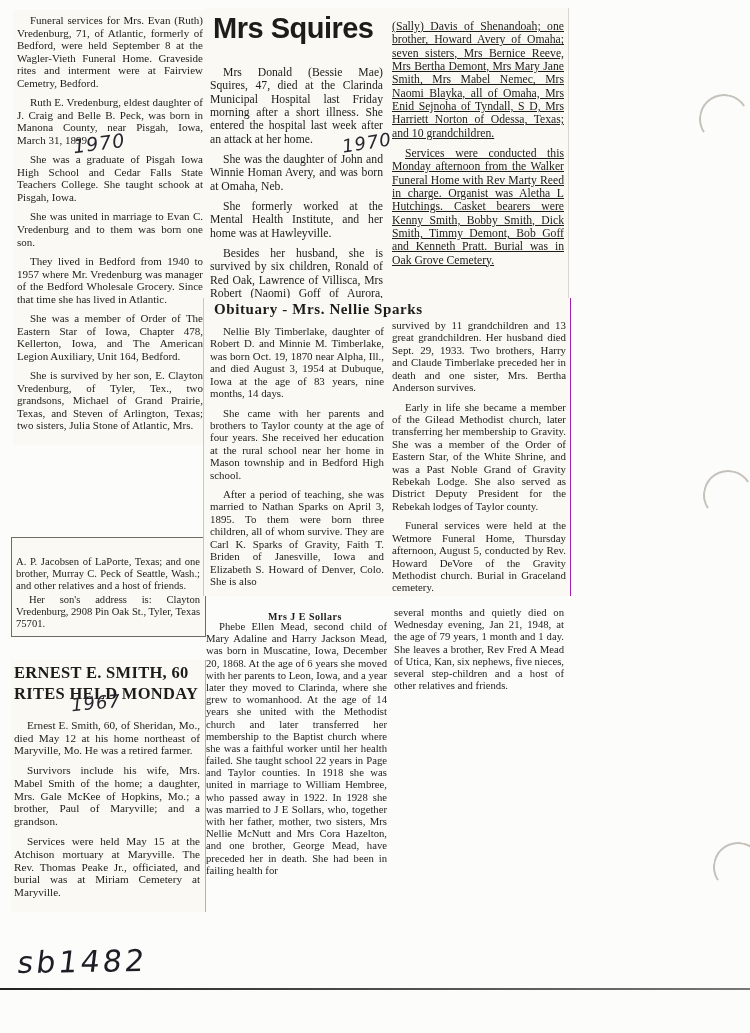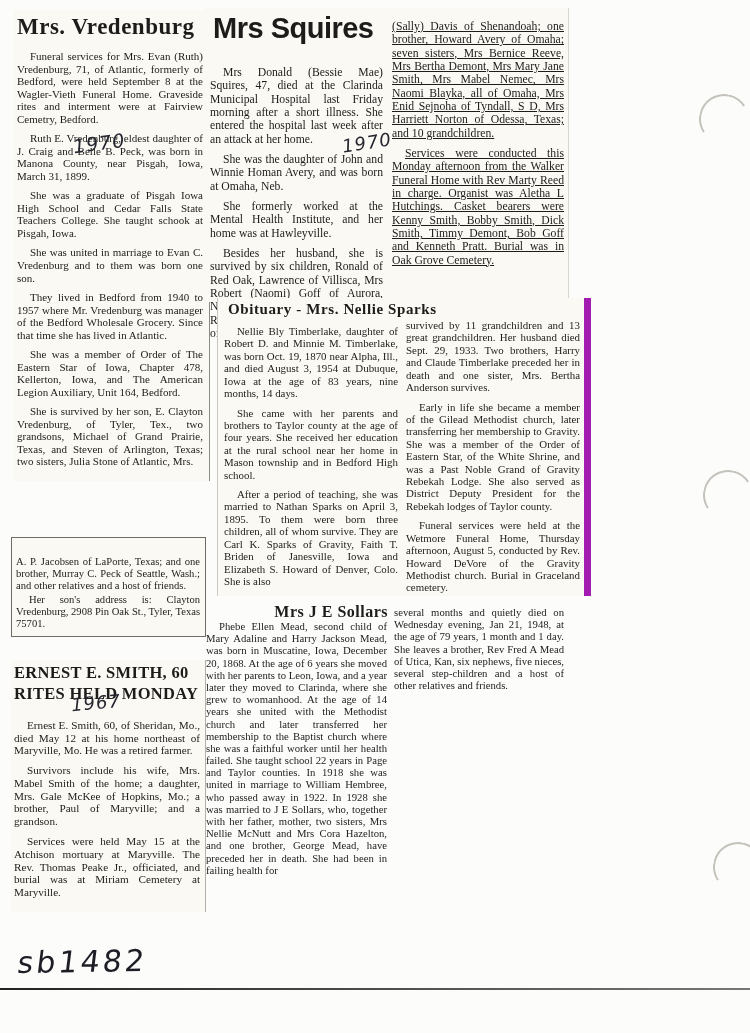--- a/index.html
+++ b/index.html
@@ -26,30 +26,30 @@
   .t-smith { margin:0 0 14px 0; font-size:16.5px; font-weight:bold; line-height:1.3; letter-spacing:.3px; }
 
   
   .c-squires { left:205px; top:8px; width:363px; height:294px; border-right:1px solid #d8d6cf; }
   .t-squires { position:absolute; left:4px; top:0px; margin:4px;
     font-family:"Liberation Sans", sans-serif; font-weight:bold; font-size:29px; letter-spacing:-.5px; }
   .sq-col1 { position:absolute; left:5px;  top:58px; width:173px; font-size:11.7px; }
   .sq-col2 { position:absolute; left:187px; top:12px; width:172px; font-size:11.7px;text-decoration:underline; }
 
   
-  .c-sparks { left:217px; top:298px; width:366px; height:298px;
-    border-left:1px solid #c9c7c0; border-right:7px solid #a21caf; }
+  .c-sparks { left:203px; top:298px; width:366px; height:298px;
+    border-left:1px solid #c9c7c0; border-right:1px solid #a21caf; }
   .t-sparks { position:absolute; left:10px; top:3px; margin:0; font-size:15px; font-weight:bold; letter-spacing:.6px; }
   .sp-col1 { position:absolute; left:6px;  top:27px; width:174px; font-size:10.9px; }
   .sp-col2 { position:absolute; left:188px; top:21px; width:174px; font-size:10.9px; }
 
   
   .c-sollars { left:200px; top:603px; width:368px; background:transparent; }
-  .t-sollars { position:absolute; left:6px; top:0px; margin:0; width:182px; text-align:right;
-    font-size:16px; font-weight:bold; letter-spacing:.5px; }
+  .t-sollars { position:absolute; left:6px; top:0px; margin:8px; width:182px; text-align:center;
+    font-size:10px; font-weight:bold; letter-spacing:.5px; }
   .so-col1 { position:absolute; left:6px;  top:17px; width:181px; font-size:10.7px; }
   .so-col2 { position:absolute; left:194px; top:3px;  width:170px; font-size:10.7px; }
 
   
   .hw { position:absolute; font-family:"DejaVu Sans", sans-serif; color:#26262f; font-style:italic; }
   .hw-vred    { left:60px;  top:122px; font-size:19px; letter-spacing:1px; transform:rotate(-7deg); }
   .hw-squires { left:137px; top:124px; font-size:18px; letter-spacing:1px; transform:rotate(-9deg); }
   .hw-smith   { left:60px;  top:32px;  font-size:18px; letter-spacing:1px; transform:rotate(-5deg); }
   .hw-note    { left:18px;  top:944px; font-size:30px; letter-spacing:3px; font-style:normal;
                 transform:skewX(-8deg) rotate(-1deg); color:#1d1d26; }
@@ -63,21 +63,20 @@
   .hole-1 { left:699px; top:94px;  }
   .hole-2 { left:703px; top:470px; }
   .hole-3 { left:713px; top:842px; }
 </style>
 </head>
 <body>
 
 <div class="page">
 
   <div class="clipping c-vredenburg np">
-    <h1 class="t-vredenburg">Mrs. Vredenburg</h1>
     <p>Funeral services for Mrs. Evan (Ruth) Vredenburg, 71, of Atlantic, formerly of Bedford, were held September 8 at the Wagler-Vieth Funeral Home. Graveside rites and interment were at Fairview Cemetry, Bedford.</p>
     <p>Ruth E. Vredenburg, eldest daughter of J. Craig and Belle B. Peck, was born in Manona County, near Pisgah, Iowa, March 31, 1899.</p>
     <p>She was a graduate of Pisgah Iowa High School and Cedar Falls State Teachers College. She taught schook at Pisgah, Iowa.</p>
     <p>She was united in marriage to Evan C. Vredenburg and to them was born one son.</p>
     <p>They lived in Bedford from 1940 to 1957 where Mr. Vredenburg was manager of the Bedford Wholesale Grocery. Since that time she has lived in Atlantic.</p>
     <p>She was a member of Order of The Eastern Star of Iowa, Chapter 478, Kellerton, Iowa, and The American Legion Auxiliary, Unit 164, Bedford.</p>
     <p>She is survived by her son, E. Clayton Vredenburg, of Tyler, Tex., two grandsons, Michael of Grand Prairie, Texas, and Steven of Arlington, Texas; two sisters, Julia Stone of Atlantic, Mrs.</p>
     <span class="hw hw-vred">1970</span>
   </div>
 

